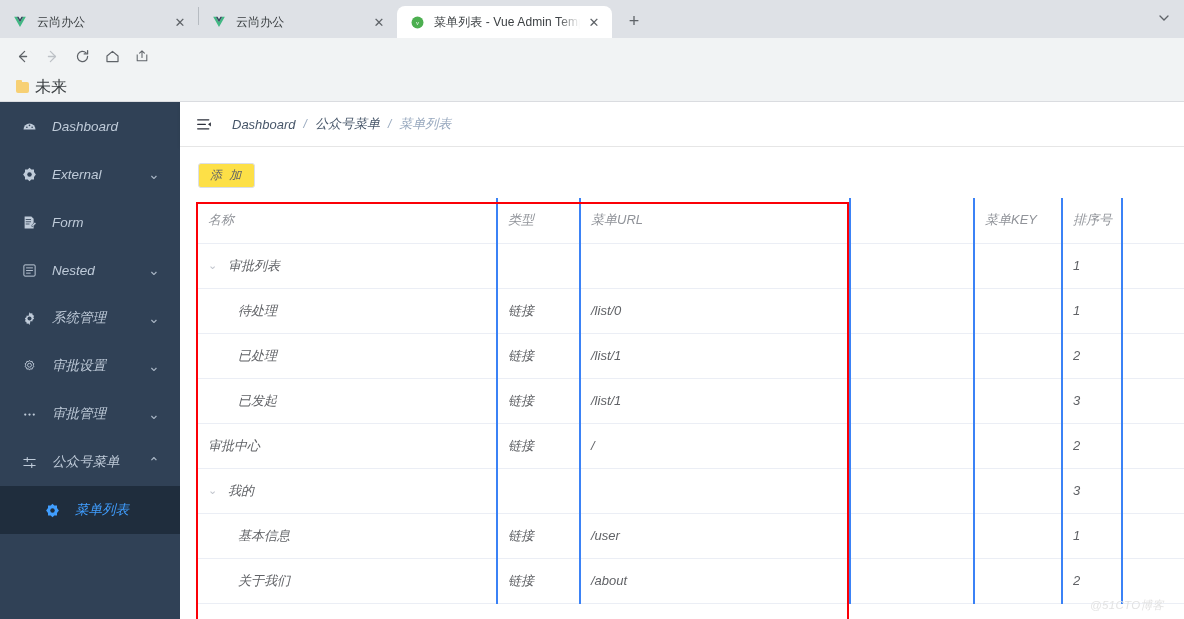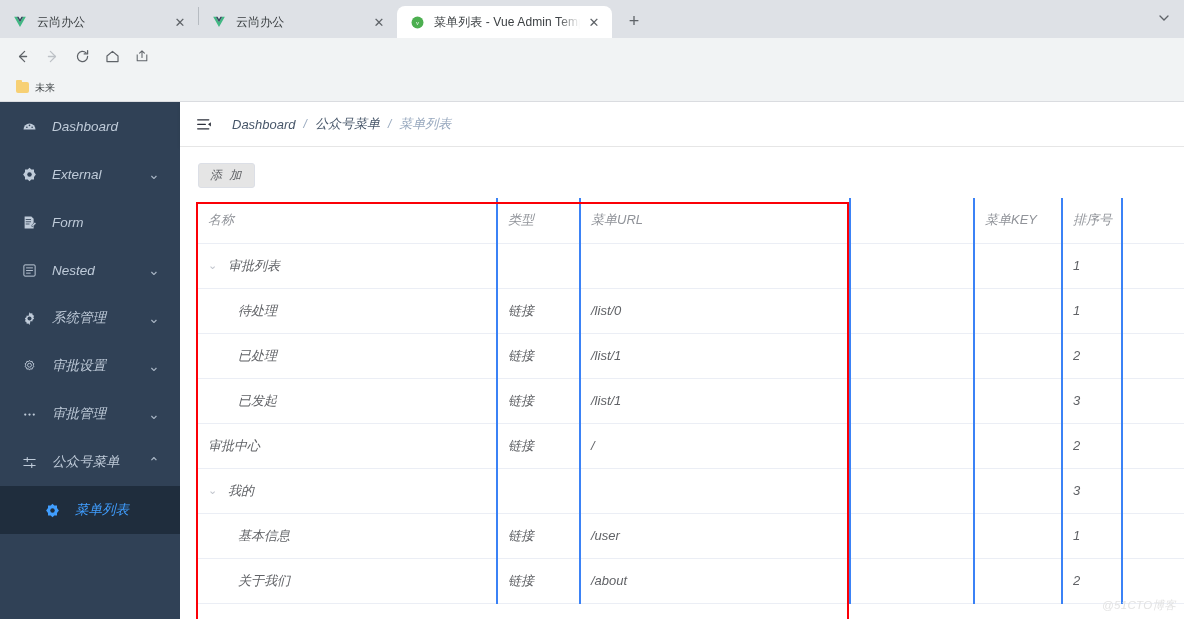--- a/index.html
+++ b/index.html
@@ -88,21 +88,21 @@
   .omni-url { color:#202124; letter-spacing:.1px; }
 
   .bookmarkbar {
     height: 28px; flex: 0 0 28px;
     background: #f1f3f4;
     display: flex; align-items: center;
     padding: 0 10px;
     gap: 6px;
     border-bottom: 1px solid #dadce0;
   }
-  .bm { display:flex; align-items:center; gap:6px; font-size:10px; color:#3c4043; padding:3px 6px; border-radius:4px; }
+  .bm { display:flex; align-items:center; gap:6px; font-size:16px; color:#3c4043; padding:3px 6px; border-radius:4px; }
   .bm-folder {
     width: 13px; height: 11px; background: #f7d074; border-radius: 1px 2px 2px 2px;
     position: relative; flex: 0 0 13px;
   }
   .bm-folder:before{content:'';position:absolute;top:-2px;left:0;width:6px;height:3px;background:#f7d074;border-radius:1px 1px 0 0;}
 
   
   .viewport { flex: 1 1 auto; display: flex; background: #fff; position: relative; overflow: hidden; font-style: italic; }
 
   
@@ -156,21 +156,21 @@
   .redbox {
     position:absolute; left:16px; top:55px; width:653px; height:422px;
     border: 2px solid #fb0007; pointer-events:none; z-index: 5;
   }
 
   .panel { padding: 16px 0 0 18px; }
   .add-btn {
     display:inline-flex; align-items:center; justify-content:center;
     height: 25px; padding: 0 11px;
     border: 1px solid #dcdfe6; border-radius: 3px;
-    background: #e5e5e5; color: #606266;
+    background: #fde047; color: #606266;
     font-size: 12px; letter-spacing: 2px;
     margin-bottom: 10px;
   }
 
   table.menu-table { border-collapse: collapse; width: 1000px; table-layout: fixed; }
   table.menu-table th, table.menu-table td {
     border-bottom: 1px solid #ebeef5;
     font-size: 13px;
     text-align: left;
     padding: 0 10px;
@@ -181,21 +181,21 @@
   }
   table.menu-table th { color: #909399; font-weight: normal; }
   table.menu-table td { color: #606266; }
   .col-sep { border-right: 2px solid #3b82f6; }
   .cell-name { display:flex; align-items:center; gap:8px; }
   .exp-arrow { color:#c0c4cc; font-size:11px; display:inline-flex; width:12px; }
   .indent-1 { padding-left: 30px; }
   .indent-0 { padding-left: 0px; }
 
   .watermark {
-    position:absolute; right: 8px; bottom: 6px;
+    position:absolute; right: 20px; bottom: 6px;
     font-size: 11.5px; color: #e3e3e3; letter-spacing:.3px;
     user-select:none;
   }
 </style>
 </head>
 <body>
 
 <div class="browser">
 
   <div class="tabstrip">

